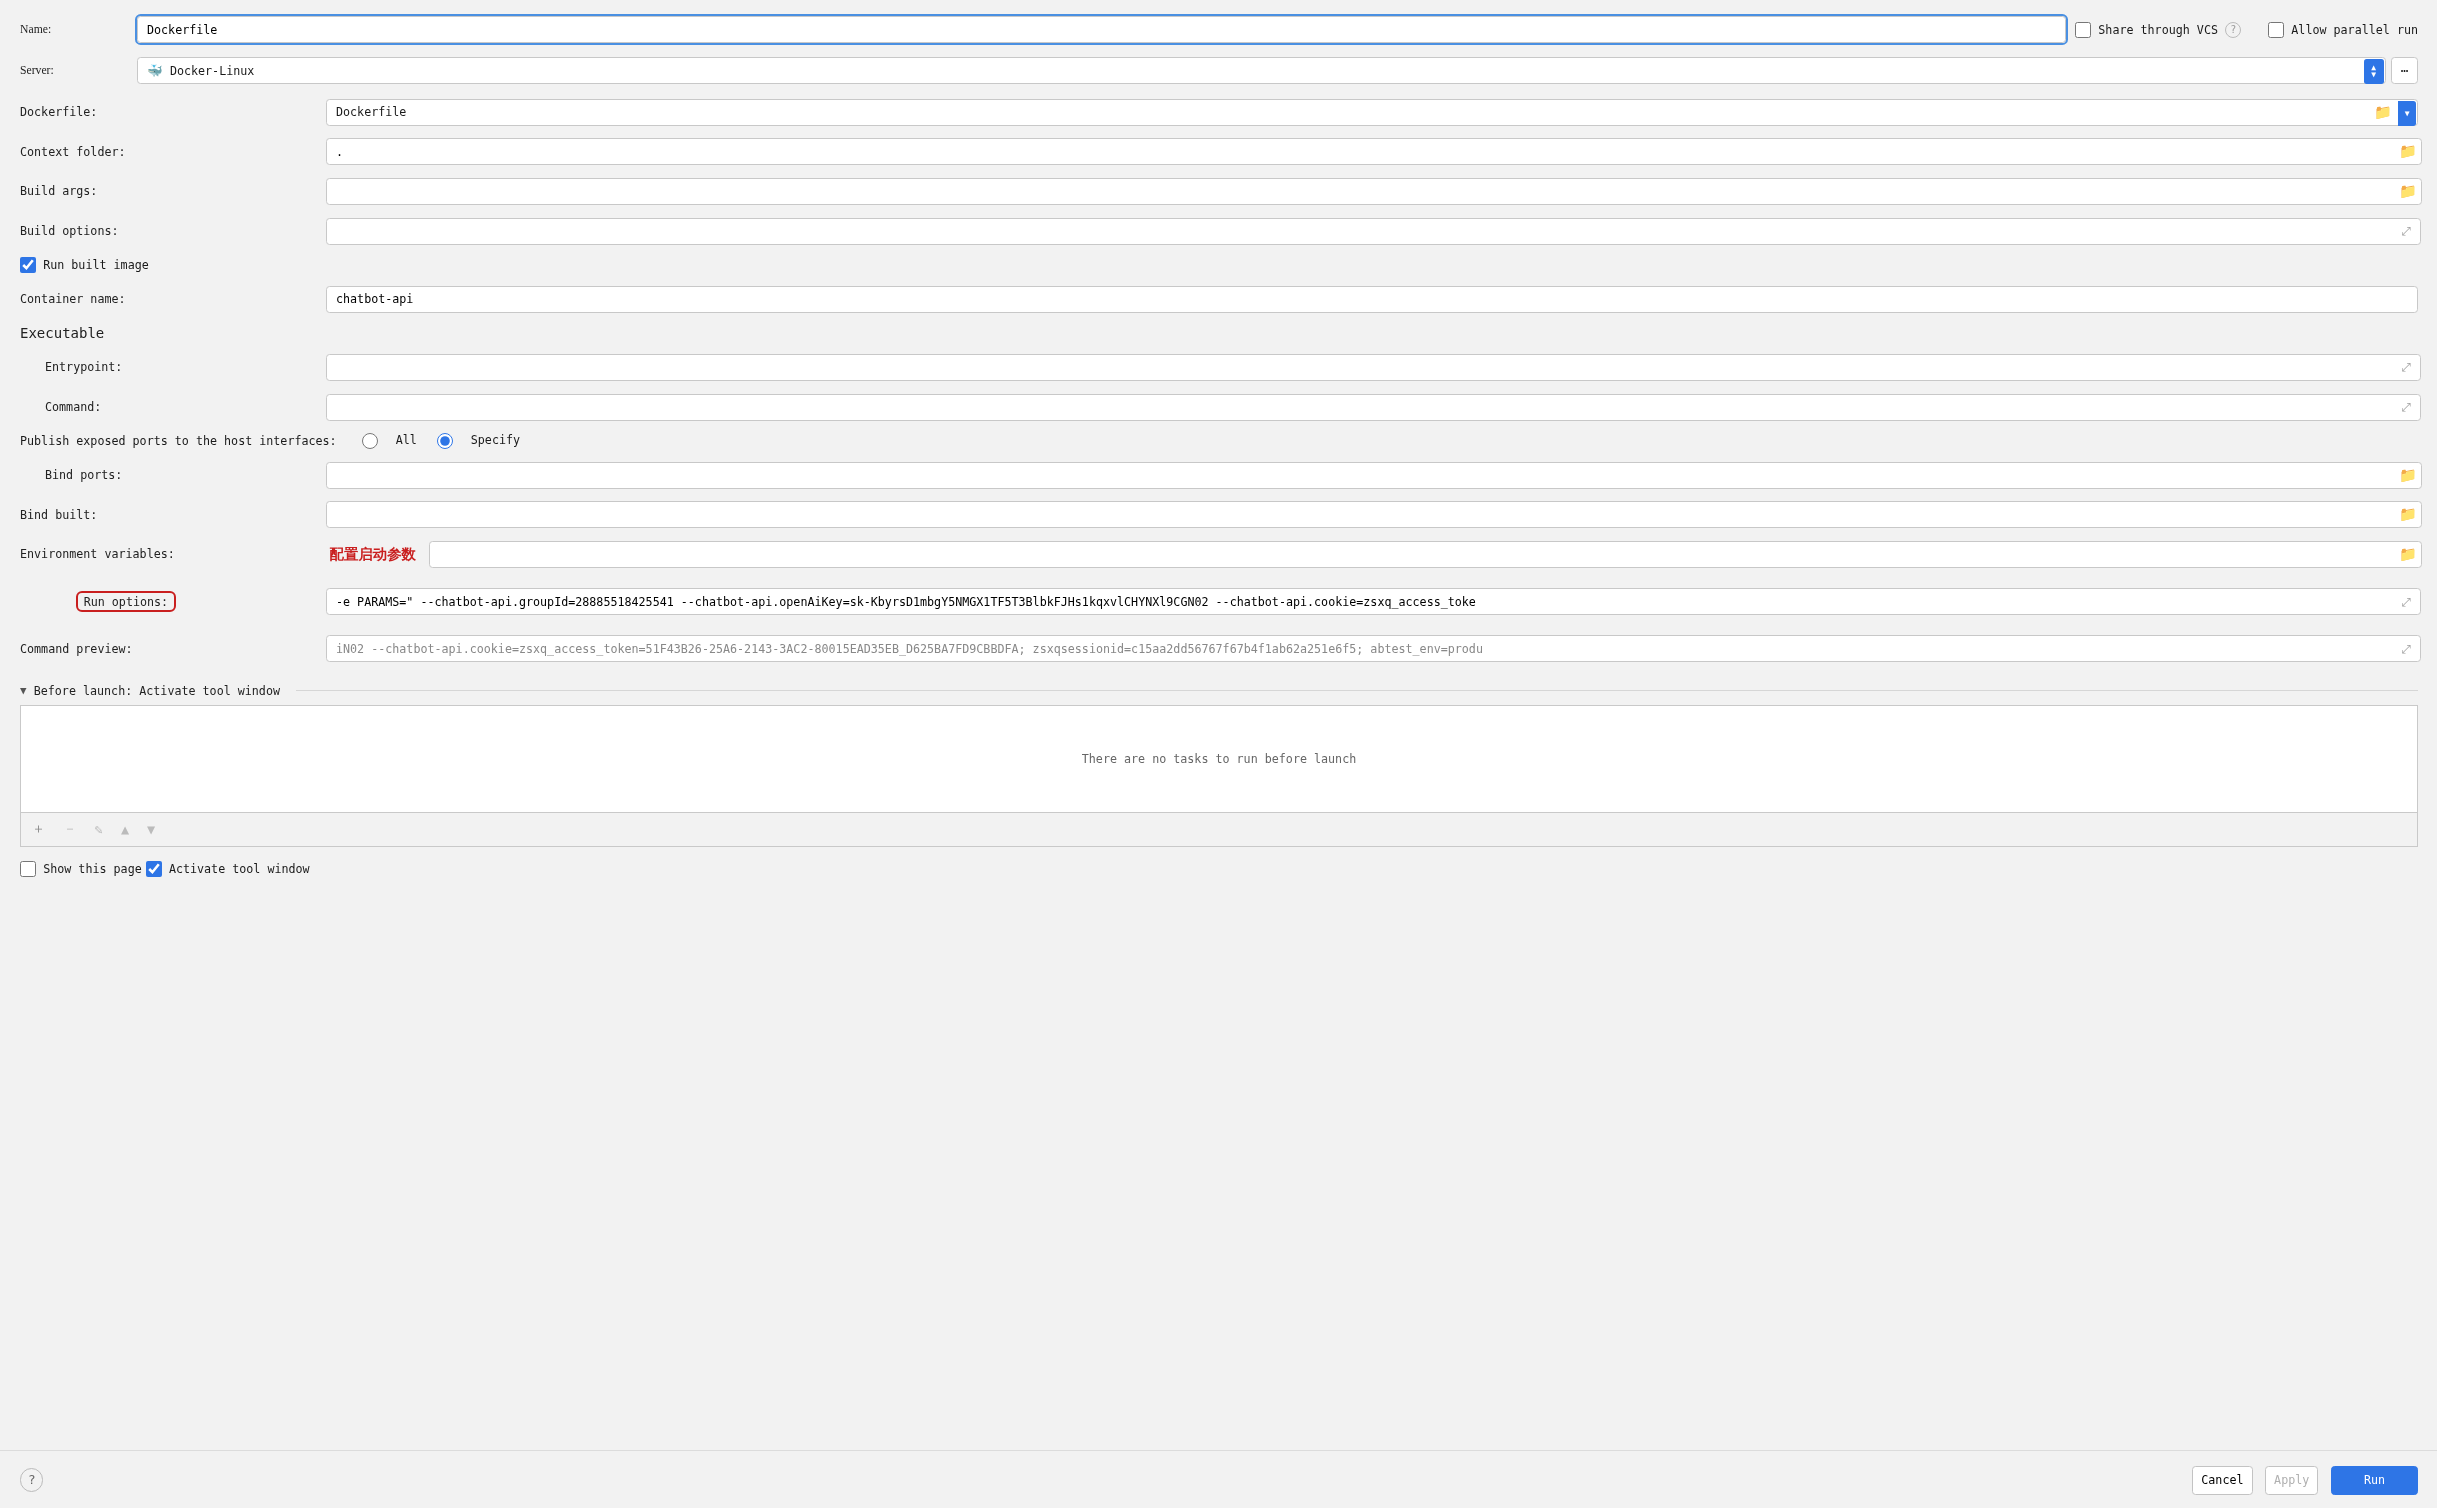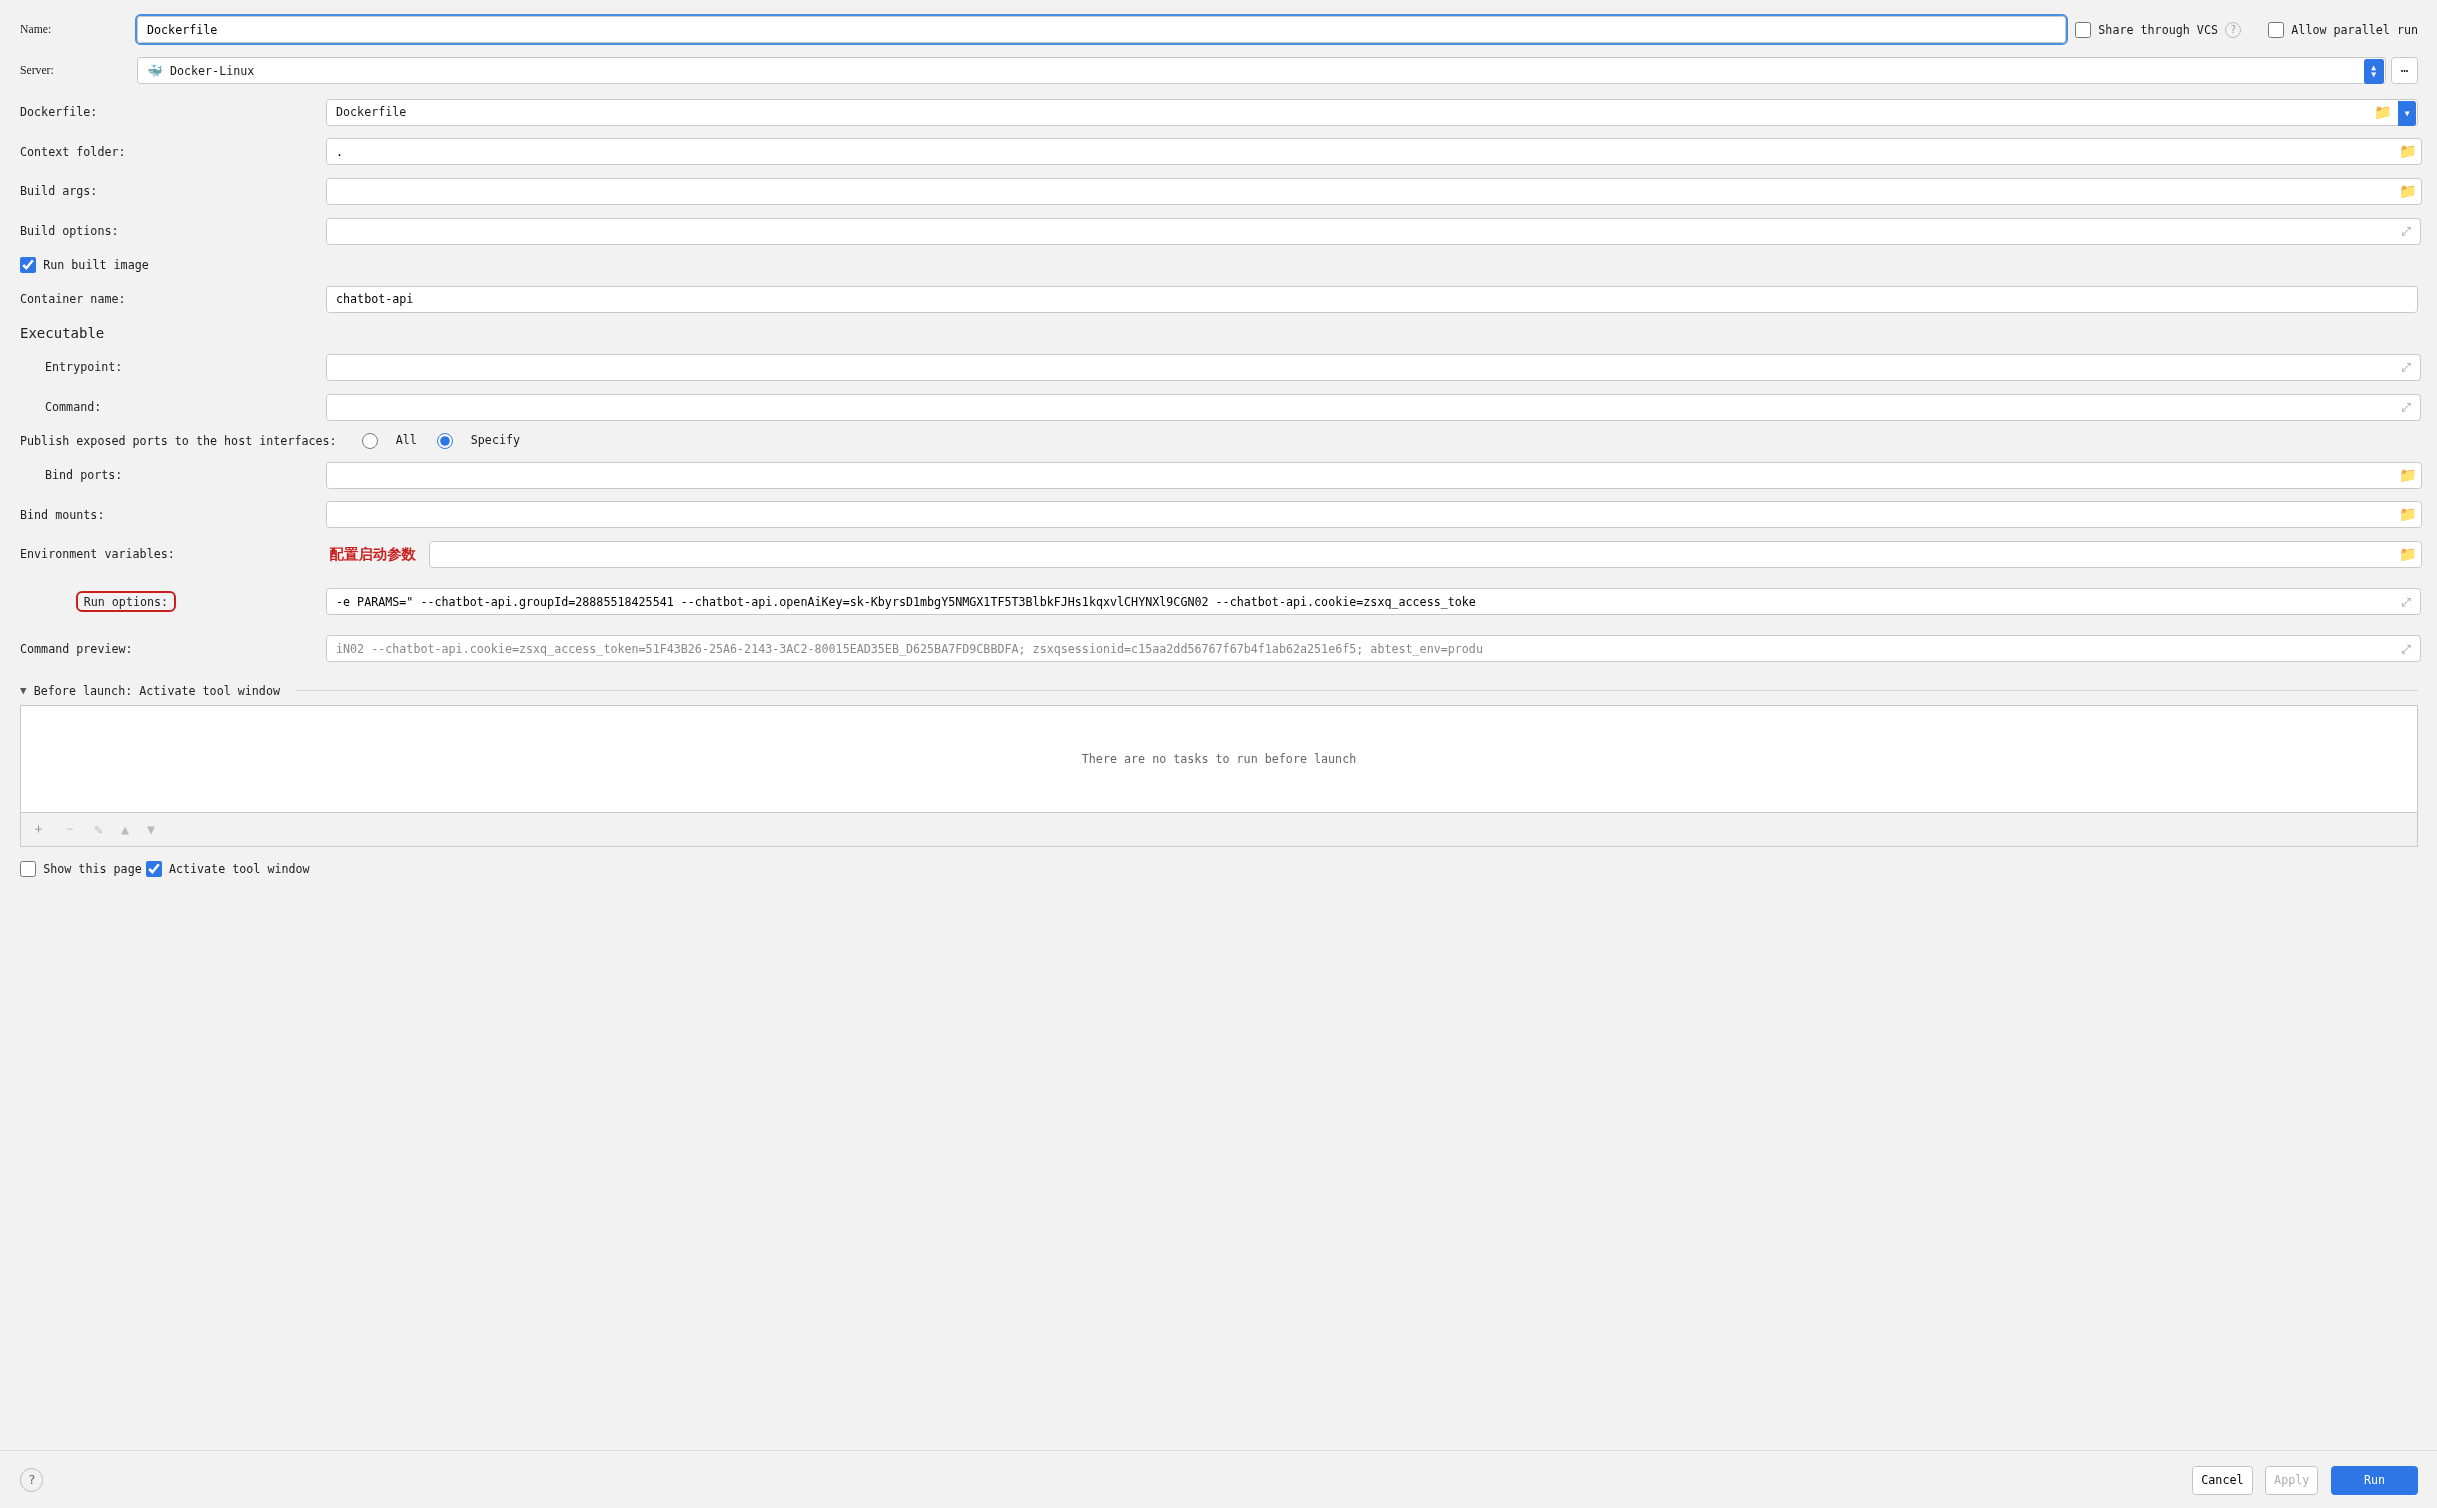--- a/index.html
+++ b/index.html
@@ -240,21 +240,21 @@
 
     <div class="row tight">
       <div class="label indent">Bind ports:</div>
       <div class="field-wrap">
         <input type="text" class="input-gray" value="" style="">
         <span class="folder-ic" style="margin-left:-29px;z-index:1">📁</span>
       </div>
     </div>
 
     <div class="row tight">
-      <div class="label">Bind mounts:</div>
+      <div class="label">Bind built:</div>
       <div class="field-wrap">
         <input type="text" class="input-gray" value="" style="">
         <span class="folder-ic" style="margin-left:-29px;z-index:1">📁</span>
       </div>
     </div>
 
     <div class="row tight">
       <div class="label">Environment variables:</div>
       <div class="field-wrap" style="align-items:center">
         <span class="red-annot">配置启动参数</span>

